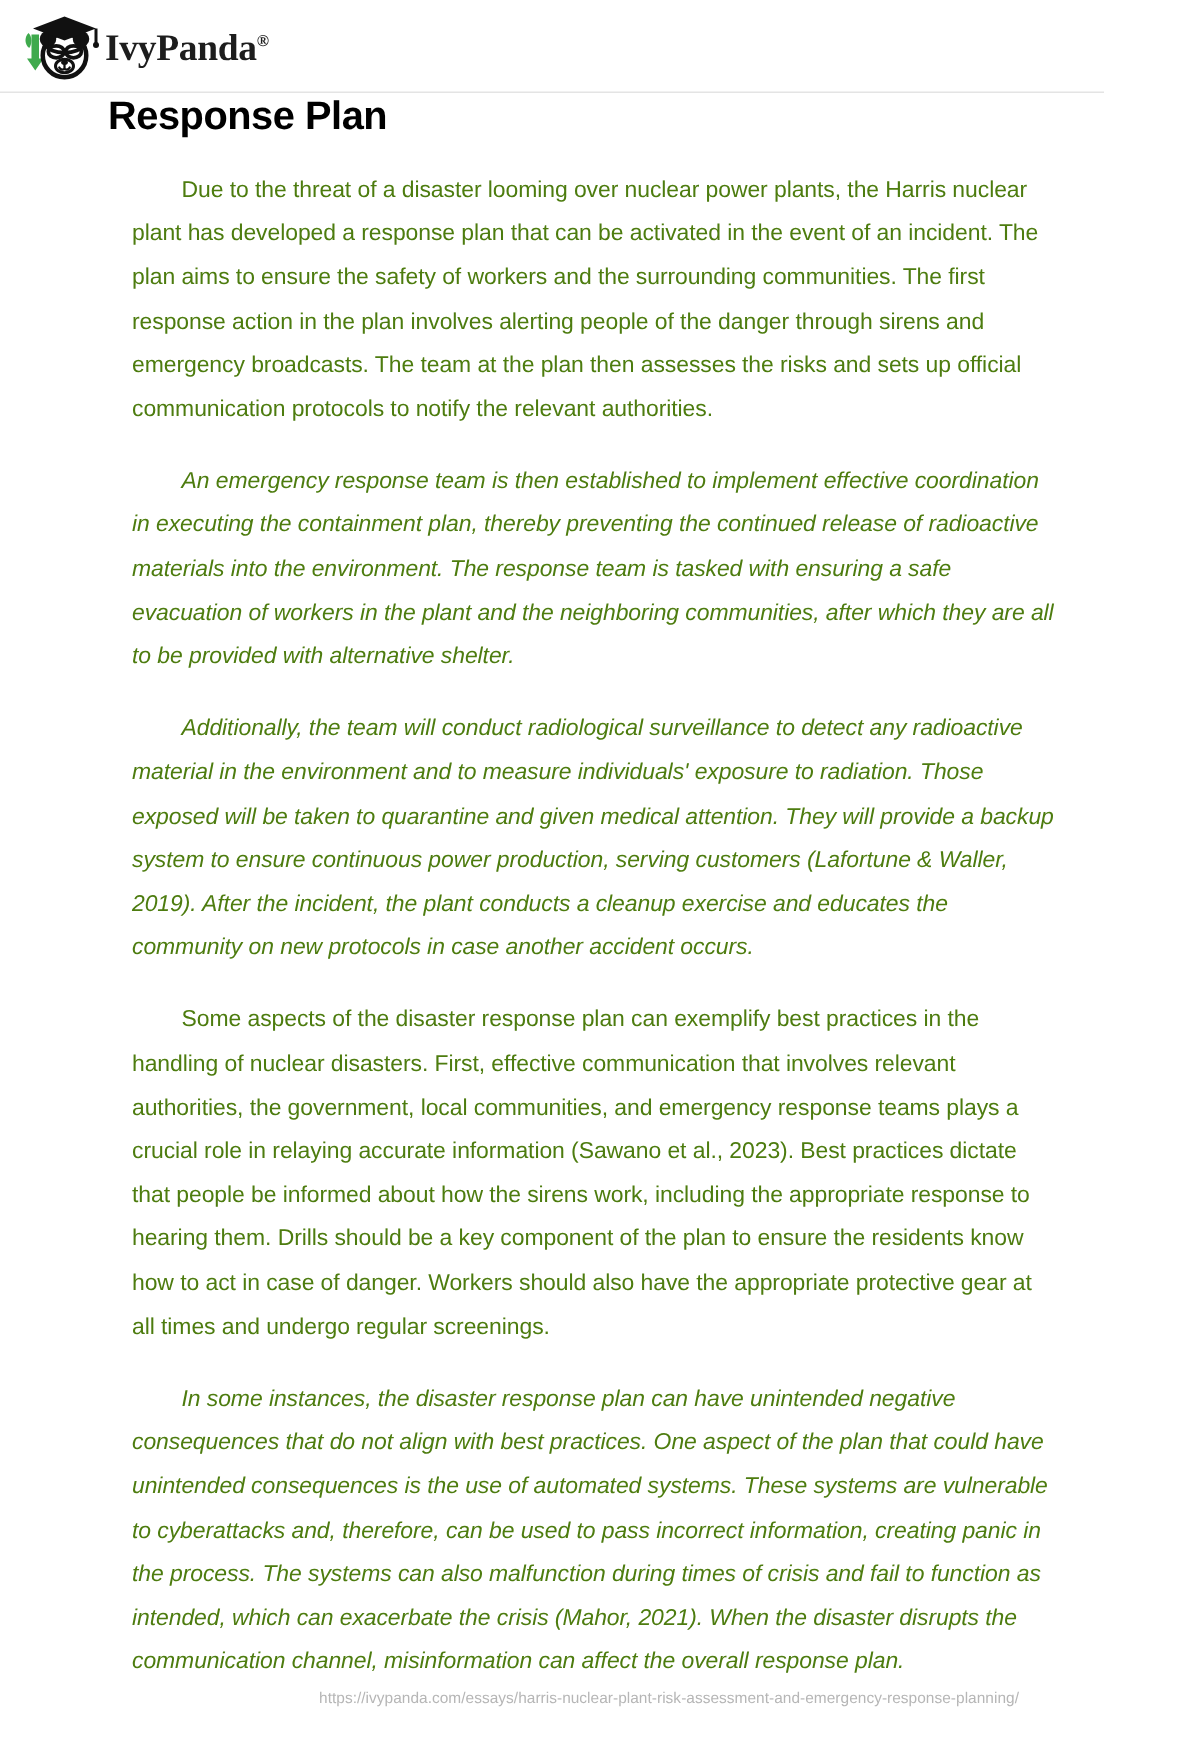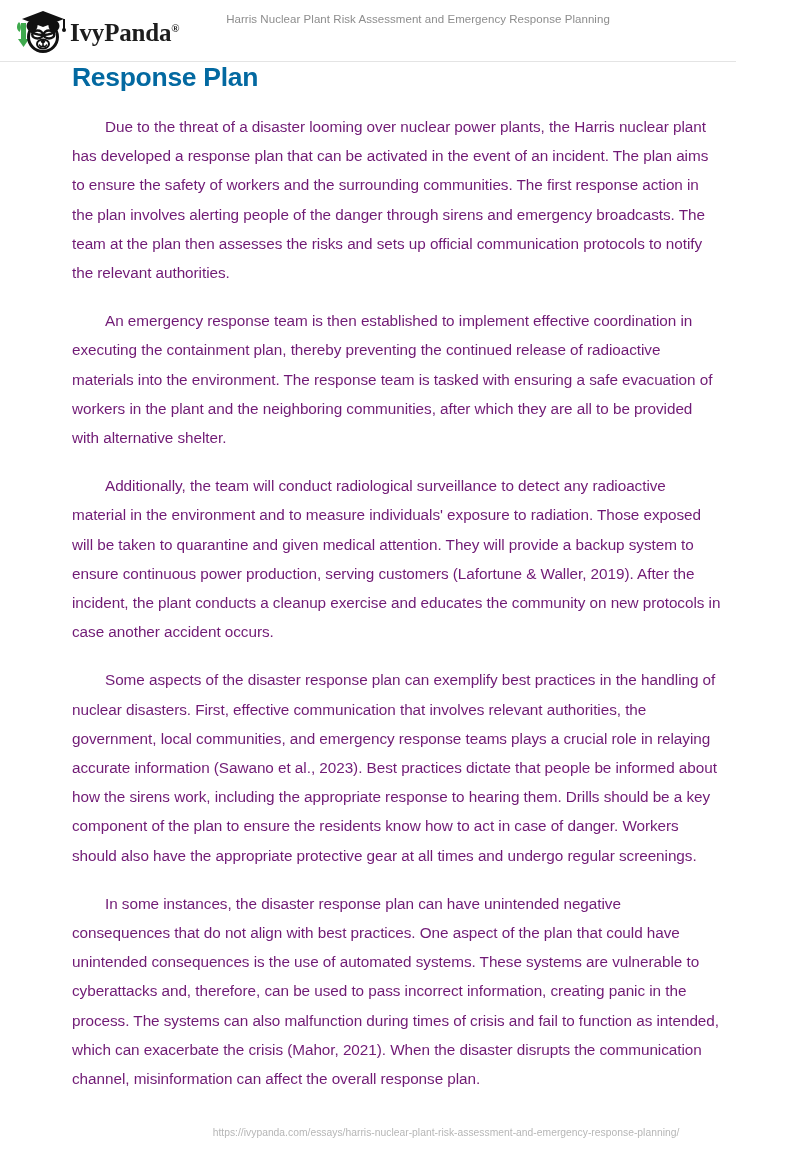--- a/index.html
+++ b/index.html
@@ -77,39 +77,39 @@
   .doc {
     position: absolute;
     left: 72px;
     top: 62px;
     width: 650px;
   }
   h2.section-heading {
     font-family: "Liberation Sans", sans-serif;
     font-size: 26.5px;
     font-weight: bold;
-    color: #0369a1;
+    color: #000000;
     margin: 0;
     padding: 0;
     letter-spacing: -0.3px;
   }
   .h-response { margin-top: 16px; }
   .h-best { margin-top: 34px; }
 
   p.body-par {
     font-family: "Liberation Sans", sans-serif;
     font-size: 15.3px;
     line-height: 29.2px;
-    color: #701a75;
-    margin: 0;
+    color: #4d7c0f;
+    margin: 16px;
     text-indent: 33px;
     letter-spacing: -0.05px;
   }
   p.gap-first { margin-top: 19px; }
-  p.gap { margin-top: 19px; }
+  p.gap { margin-top: 19px; font-style: italic; }
 
   
   .page-footer {
     position: absolute;
     left: 0;
     bottom: 20px;
     width: 800px;
     text-align: center;
     padding-left: 112px;
     padding-right: 20px;
@@ -149,21 +149,20 @@
 
         <path d="M58 6 L100 22 L58 38 L16 22 Z" fill="#111111"></path>
         <path d="M34 28 L34 44 C34 50 46 54 58 54 C70 54 82 50 82 44 L82 28" fill="none" stroke="#111111" stroke-width="5"></path>
         <path d="M100 22 L100 42" stroke="#111111" stroke-width="4"></path>
         <circle cx="100" cy="44" r="4" fill="#111111"></circle>
       </svg>
     </span>
     <span class="brand-text"><span>IvyPanda</span><span class="brand-reg">®</span></span>
   </div>
 
-  <div class="header-title">Harris Nuclear Plant Risk Assessment and Emergency Response Planning</div>
 </div>
 
 <div class="doc">
 
   <section>
     <h2 class="section-heading h-response">Response Plan</h2>
 
     <p class="body-par gap-first">Due to the threat of a disaster looming over nuclear power plants, the Harris nuclear plant has developed a response plan that can be activated in the event of an incident. The plan aims to ensure the safety of workers and the surrounding communities. The first response action in the plan involves alerting people of the danger through sirens and emergency broadcasts. The team at the plan then assesses the risks and sets up official communication protocols to notify the relevant authorities.</p>
 
     <p class="body-par gap">An emergency response team is then established to implement effective coordination in executing the containment plan, thereby preventing the continued release of radioactive materials into the environment. The response team is tasked with ensuring a safe evacuation of workers in the plant and the neighboring communities, after which they are all to be provided with alternative shelter.</p>

